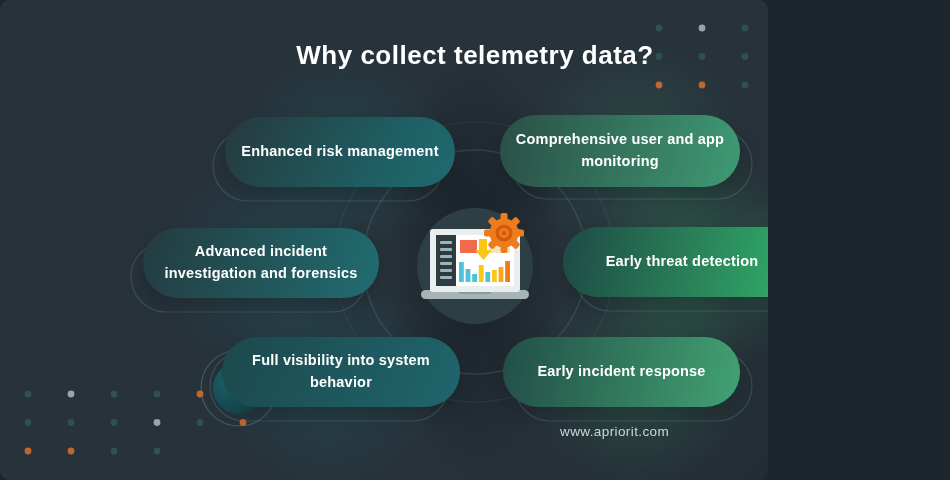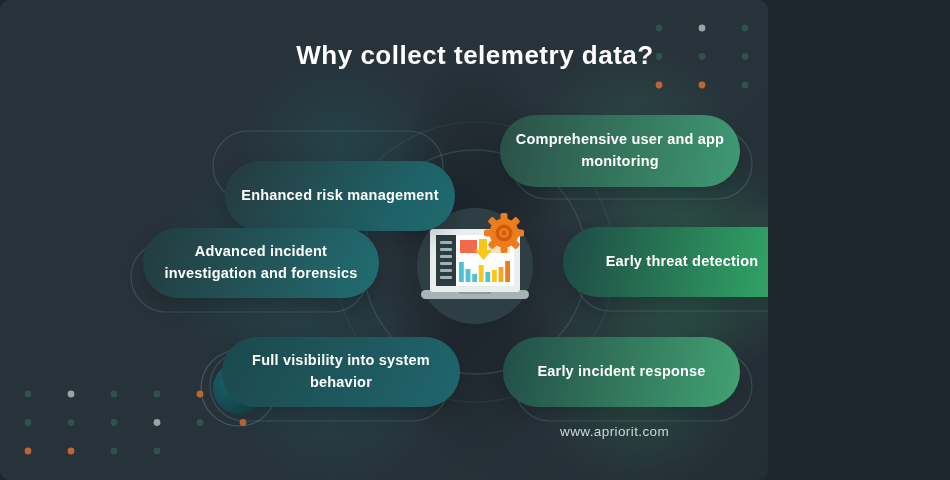--- a/index.html
+++ b/index.html
@@ -23,21 +23,21 @@
     position:absolute;left:0;top:40px;width:950px;text-align:center;
     color:#ffffff;font-size:26px;font-weight:700;letter-spacing:0.5px;
   }
   .pill{
     position:absolute;display:flex;align-items:center;justify-content:center;
     text-align:center;color:#ffffff;font-weight:600;font-size:14.5px;
     line-height:1.5;border-radius:37px;padding:0 14px;box-sizing:border-box;
     letter-spacing:0.2px;box-shadow:0 8px 20px rgba(0,0,0,0.18);
   }
   .p1{left:225px;top:117px;width:230px;height:70px;
-      background:linear-gradient(120deg,#26393d 0%,#1e6166 72%,#1f6a6e 100%);margin-top:44px;}
+      background:linear-gradient(120deg,#26393d 0%,#1e6166 72%,#1f6a6e 100%);}
   .p2{left:500px;top:115px;width:240px;height:72px;
       background:linear-gradient(100deg,#2a4f47 0%,#3f9a74 100%);}
   .p3{left:143px;top:228px;width:236px;height:70px;
       background:linear-gradient(110deg,#243b3f 0%,#206d72 100%);}
   .p4{left:563px;top:227px;width:238px;height:70px;
       background:linear-gradient(100deg,#1e4945 0%,#2f9e63 82%,#37a869 100%);}
   .p5{left:222px;top:337px;width:238px;height:70px;
       background:linear-gradient(115deg,#1c484d 0%,#1f666c 100%);}
   .p6{left:503px;top:337px;width:237px;height:70px;
       background:linear-gradient(100deg,#224e47 0%,#42a273 100%);}

